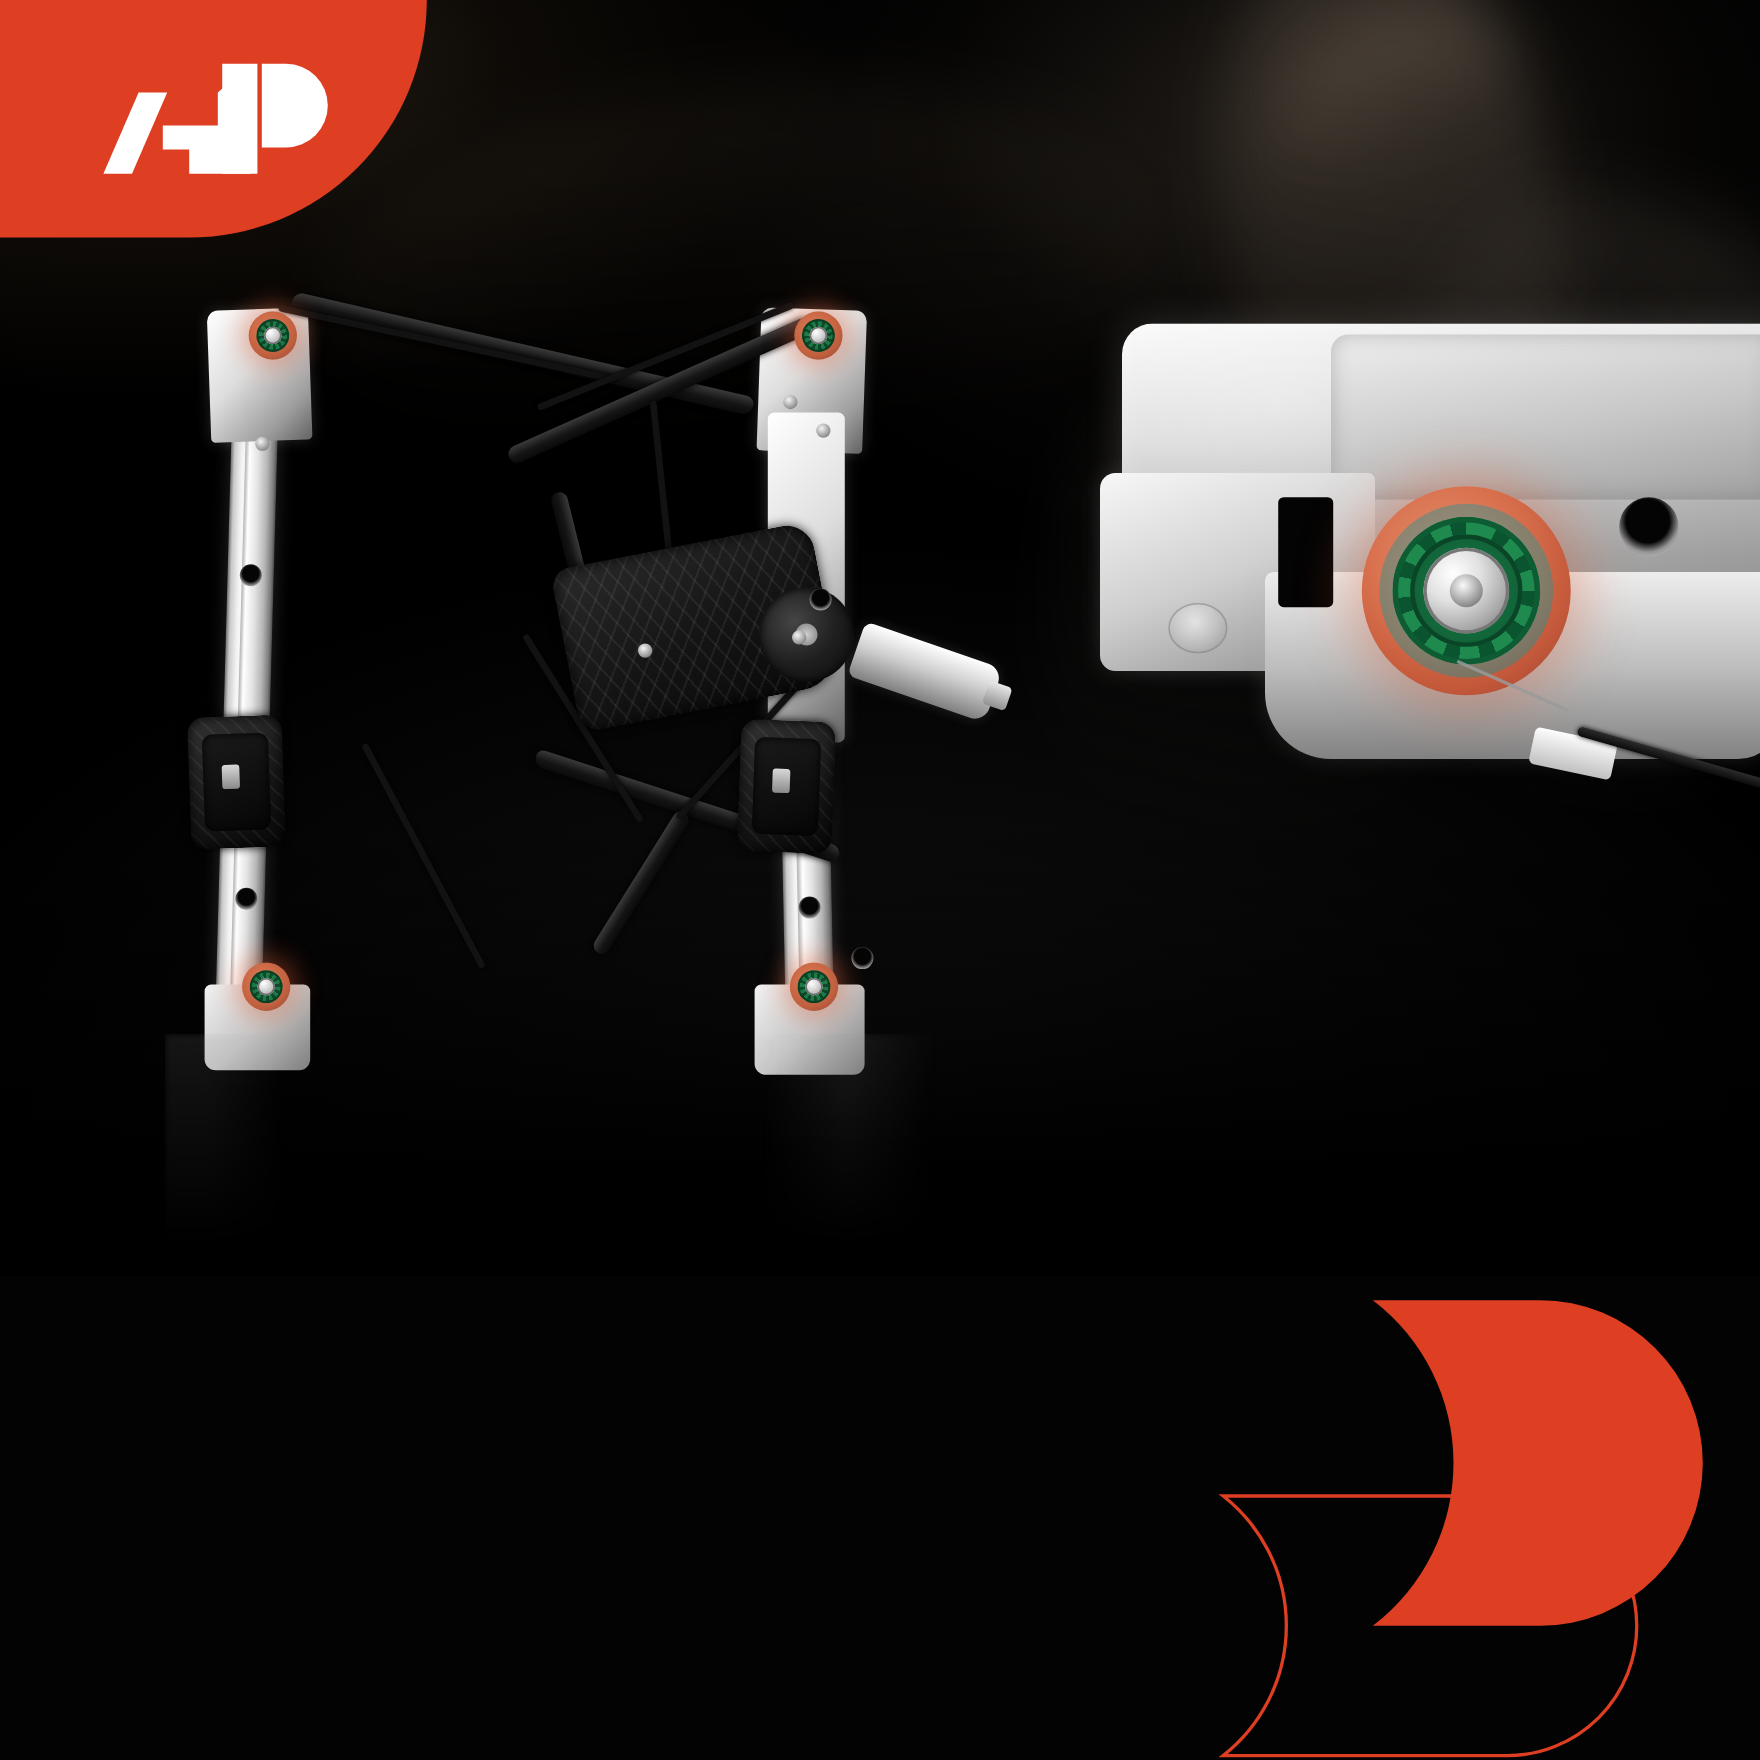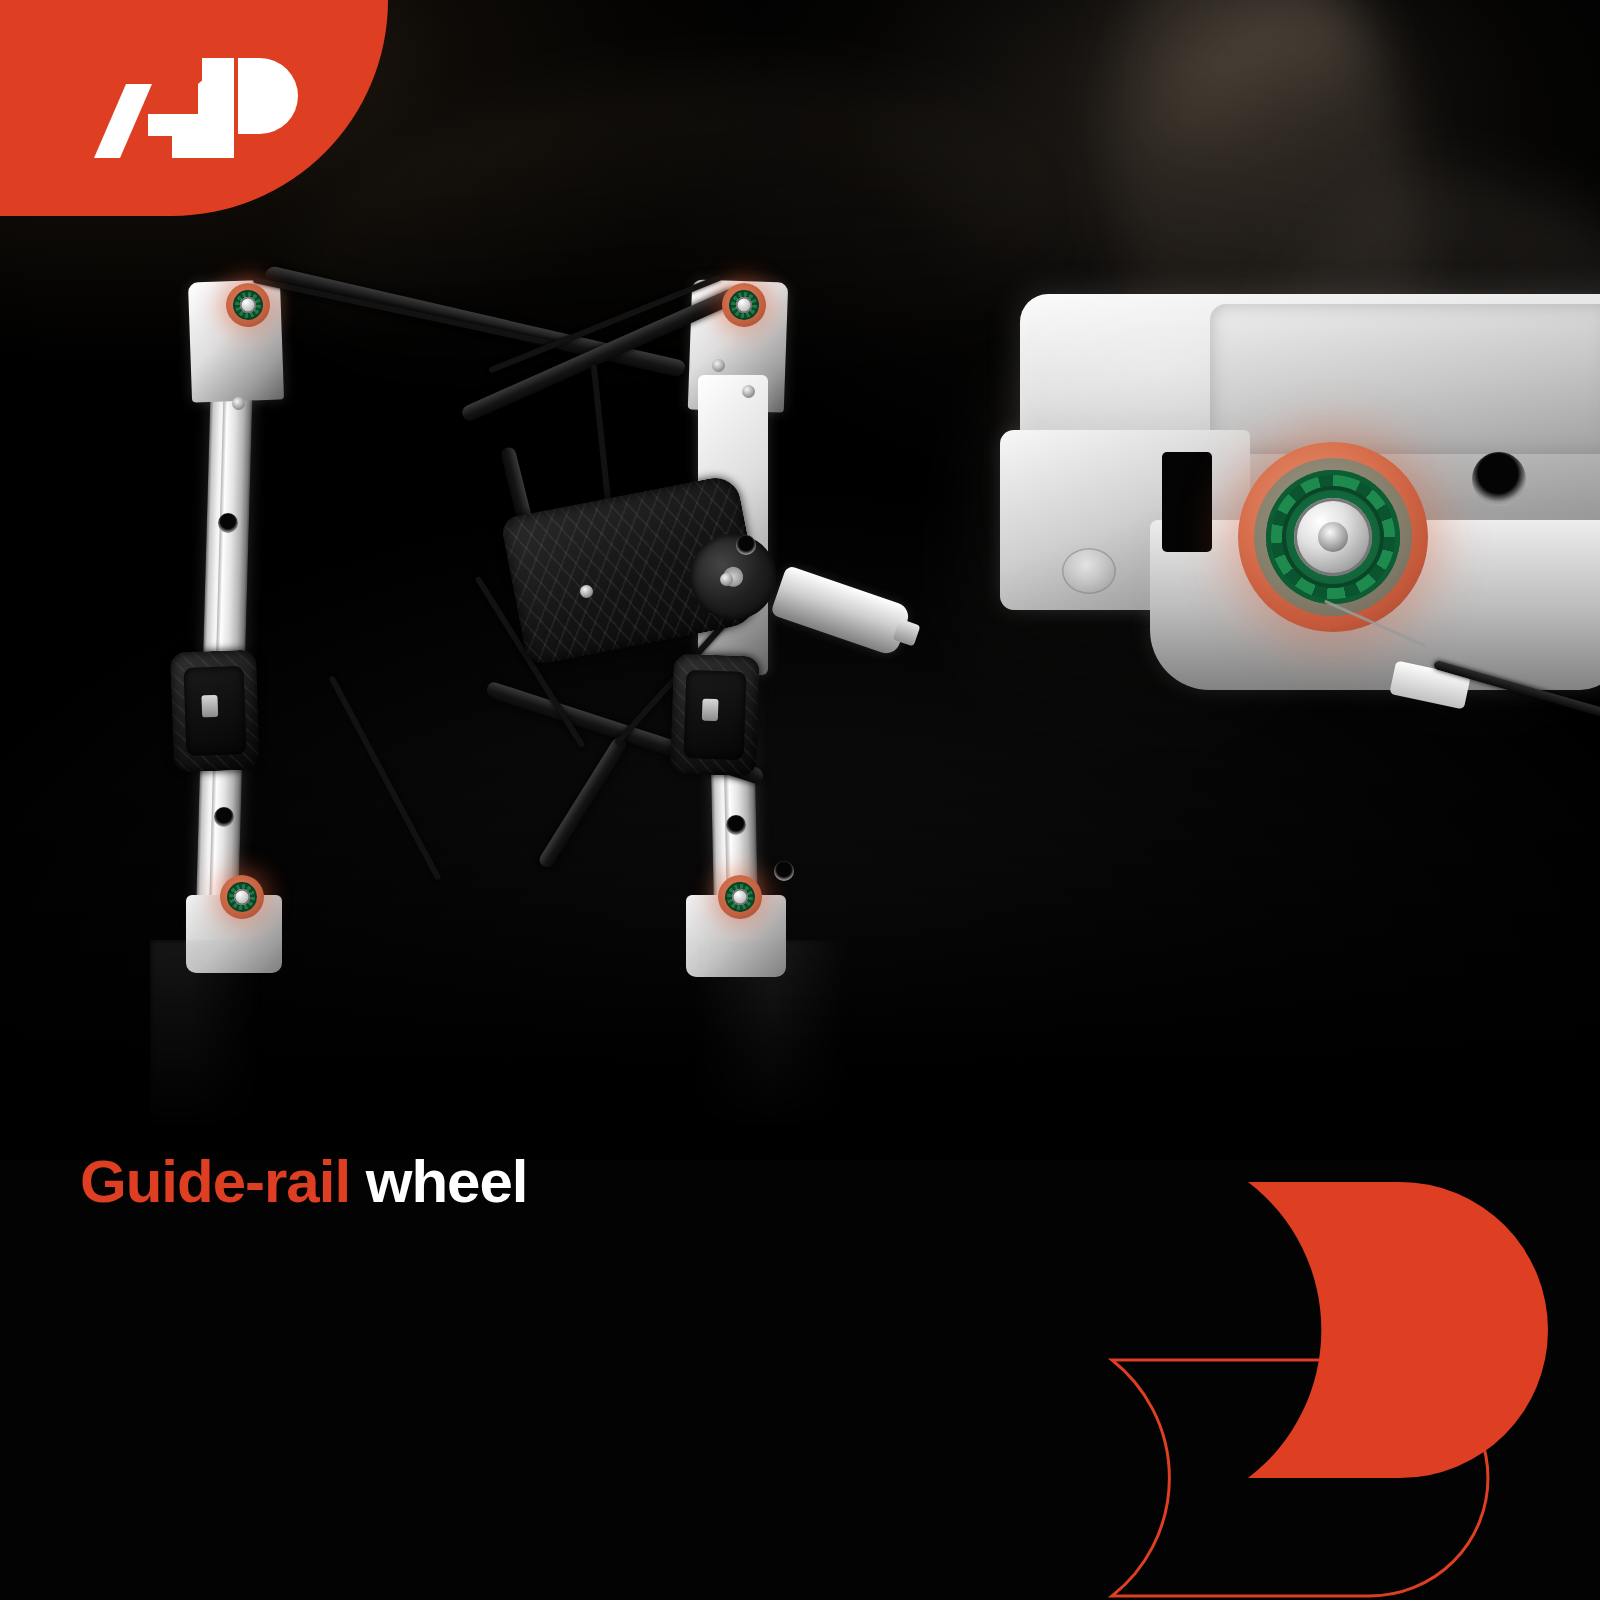--- a/index.html
+++ b/index.html
@@ -432,22 +432,18 @@
   </div>
 
   <svg class="deco" viewBox="0 0 530 470">
 
     <path d="M42 230 L300 230 A118 118 0 0 1 300 466 L42 466 A150 150 0 0 0 42 230 Z" fill="none" stroke="#DE3E21" stroke-width="3"></path>
 
     <path d="M178 52 L330 52 A148 148 0 0 1 330 348 L178 348 A186 186 0 0 0 178 52 Z" fill="#DE3E21"></path>
   </svg>
 
   <div class="textblock">
-    <h1 class="title">
-      <span class="t-accent">Guide-rail</span>
-      <span class="t-white">wheel</span>
-    </h1>
 
     <ul class="bullets" style="list-style:none;">
     </ul>
   </div>
 
 </div>
 
 </body></html>

